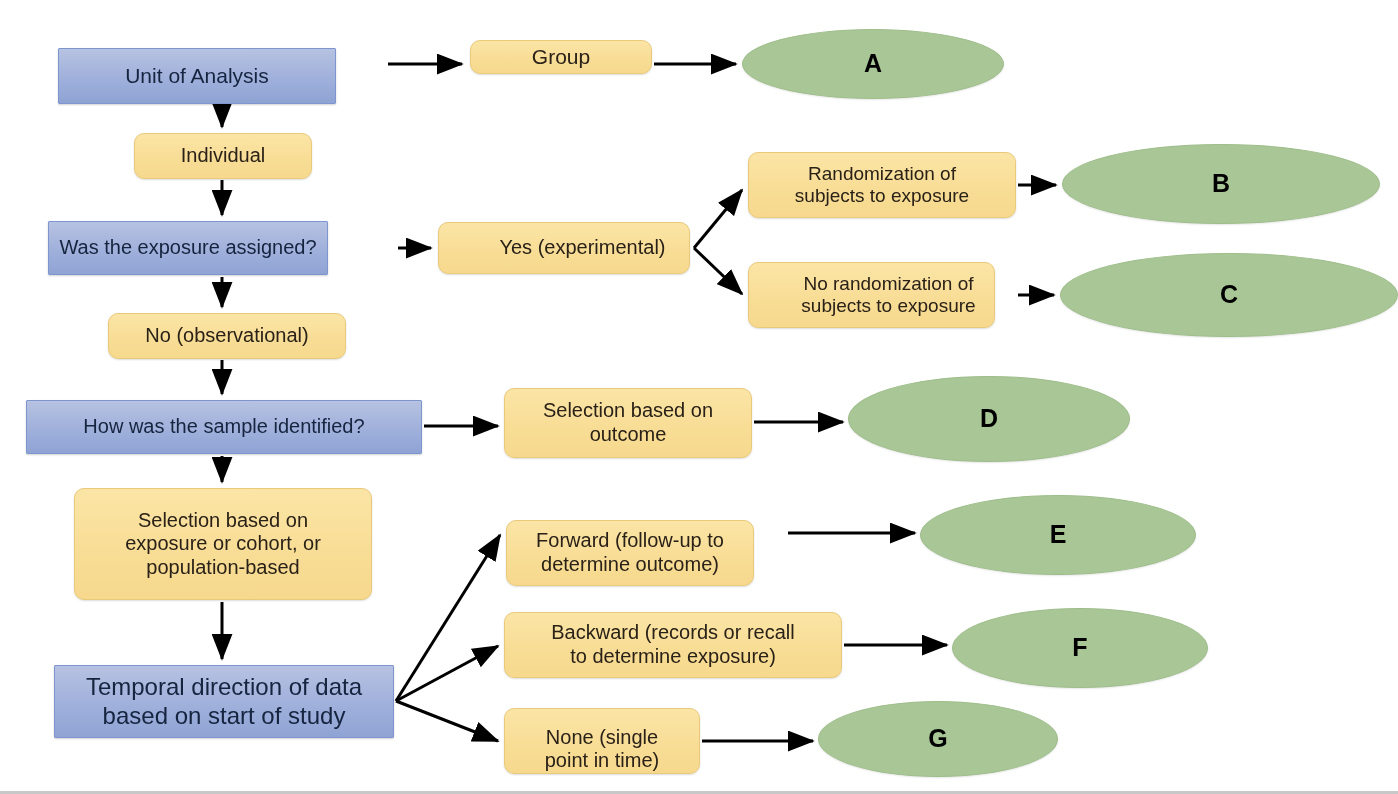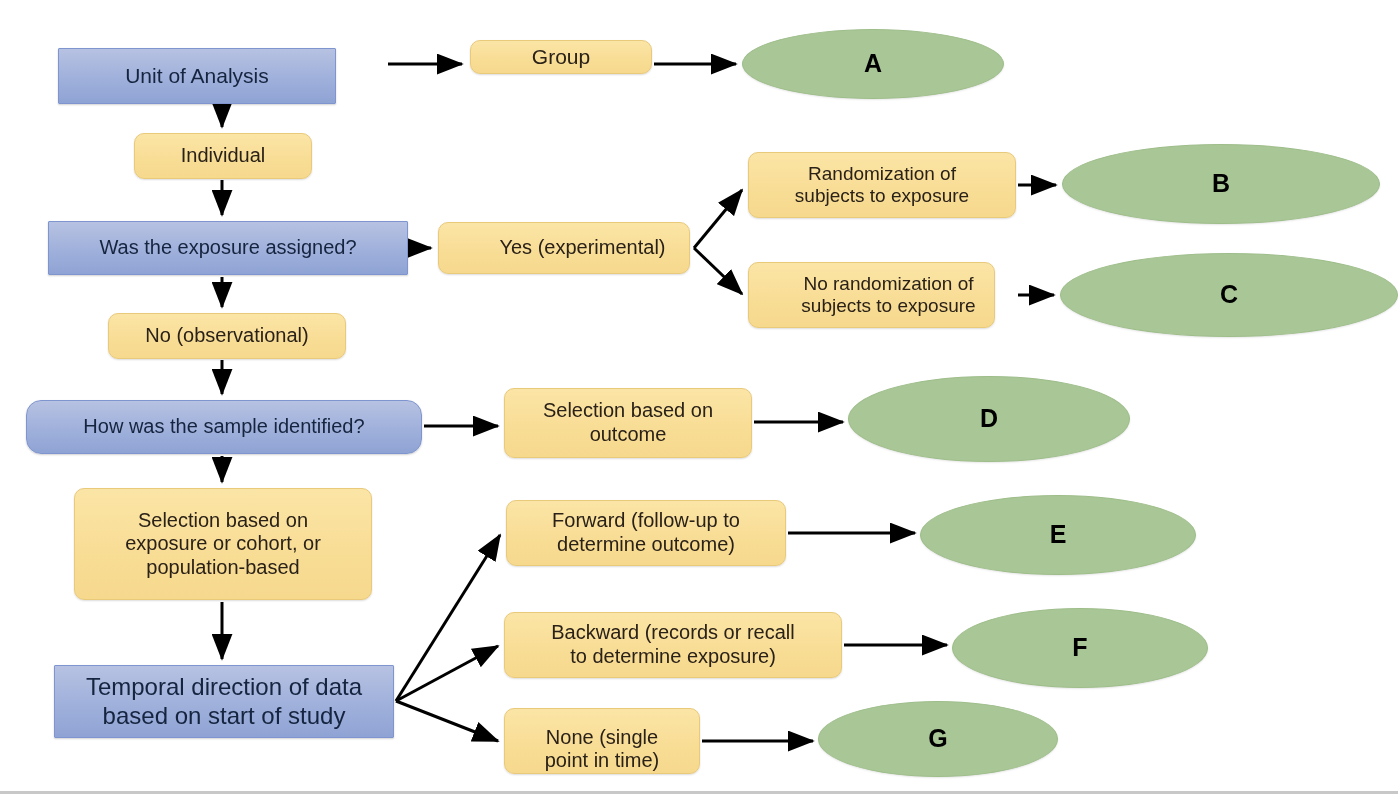--- a/index.html
+++ b/index.html
@@ -115,21 +115,21 @@
       </div>
       <div class="node node-opt" style="left: 470px; top: 40px; width: 182px; height: 34px;">
         <span class="label" style="font-size: 21px;">Group</span>
       </div>
       <div class="node node-res" style="left: 742px; top: 29px; width: 262px; height: 70px;">
         <span class="label" style="font-size: 25px;">A</span>
       </div>
       <div class="node node-opt" style="left: 134px; top: 133px; width: 178px; height: 46px;">
         <span class="label" style="font-size: 20px;">Individual</span>
       </div>
-      <div class="node node-q" style="left: 48px; top: 221px; width: 360px; height: 54px;">
+      <div class="node node-q" style="left: 48px; top: 221px; width: 280px; height: 54px;">
         <span class="label" style="font-size: 20px;">Was the exposure assigned?</span>
       </div>
       <div class="node node-opt" style="left: 438px; top: 222px; width: 252px; height: 52px;">
         <span class="label" style="font-size: 20px; margin-left: 37px;">Yes (experimental)</span>
       </div>
       <div class="node node-opt" style="left: 748px; top: 152px; width: 268px; height: 66px;">
         <span class="label" style="font-size: 19px;">Randomization of
 subjects to exposure</span>
       </div>
       <div class="node node-res" style="left: 1062px; top: 144px; width: 318px; height: 80px;">
@@ -138,40 +138,40 @@
       <div class="node node-opt" style="left: 748px; top: 262px; width: 247px; height: 66px; padding-left: 34px;">
         <span class="label" style="font-size: 19px;">No randomization of
 subjects to exposure</span>
       </div>
       <div class="node node-res" style="left: 1060px; top: 253px; width: 338px; height: 84px;">
         <span class="label" style="font-size: 25px;">C</span>
       </div>
       <div class="node node-opt" style="left: 108px; top: 313px; width: 238px; height: 46px;">
         <span class="label" style="font-size: 20px;">No (observational)</span>
       </div>
-      <div class="node node-q" style="left: 26px; top: 400px; width: 396px; height: 54px; border-radius: 15px;">
+      <div class="node node-q" style="left: 26px; top: 400px; width: 396px; height: 54px;">
         <span class="label" style="font-size: 20px;">How was the sample identified?</span>
       </div>
       <div class="node node-opt" style="left: 504px; top: 388px; width: 248px; height: 70px;">
         <span class="label" style="font-size: 20px;">Selection based on
 outcome</span>
       </div>
       <div class="node node-res" style="left: 848px; top: 376px; width: 282px; height: 86px;">
         <span class="label" style="font-size: 25px;">D</span>
       </div>
       <div class="node node-opt" style="left: 74px; top: 488px; width: 298px; height: 112px;">
         <span class="label" style="font-size: 20px;">Selection based on
 exposure or cohort, or
 population-based</span>
       </div>
       <div class="node node-q" style="left: 54px; top: 665px; width: 340px; height: 73px;">
         <span class="label" style="font-size: 24px;">Temporal direction of data
 based on start of study</span>
       </div>
-      <div class="node node-opt" style="left: 506px; top: 500px; width: 280px; height: 66px;">
+      <div class="node node-opt" style="left: 506px; top: 520px; width: 248px; height: 66px;">
         <span class="label" style="font-size: 20px;">Forward (follow-up to
 determine outcome)</span>
       </div>
       <div class="node node-res" style="left: 920px; top: 495px; width: 276px; height: 80px;">
         <span class="label" style="font-size: 25px;">E</span>
       </div>
       <div class="node node-opt" style="left: 504px; top: 612px; width: 338px; height: 66px;">
         <span class="label" style="font-size: 20px;">Backward (records or recall
 to determine exposure)</span>
       </div>

